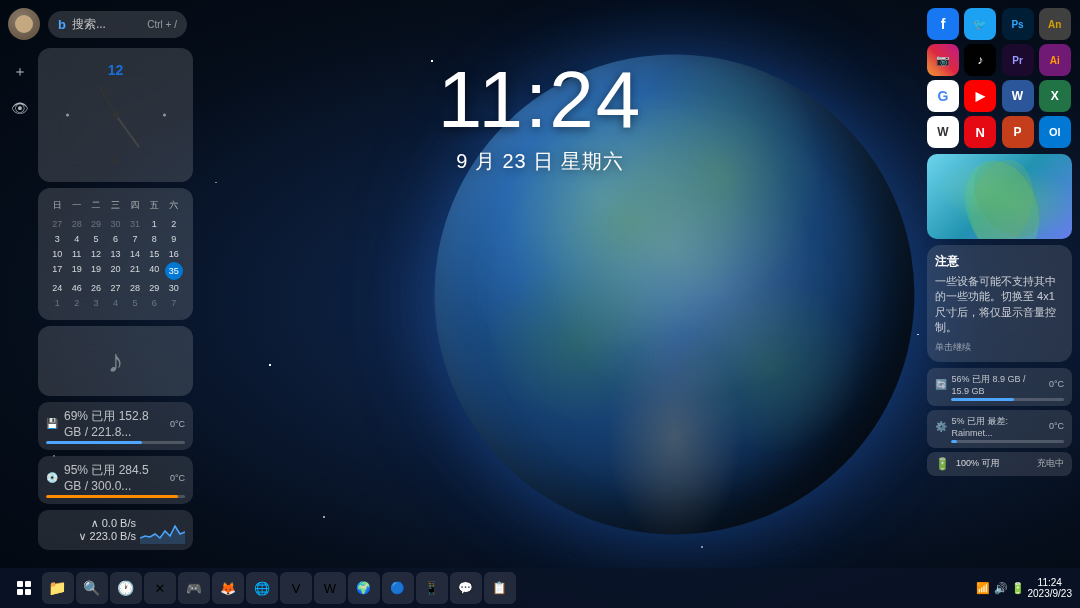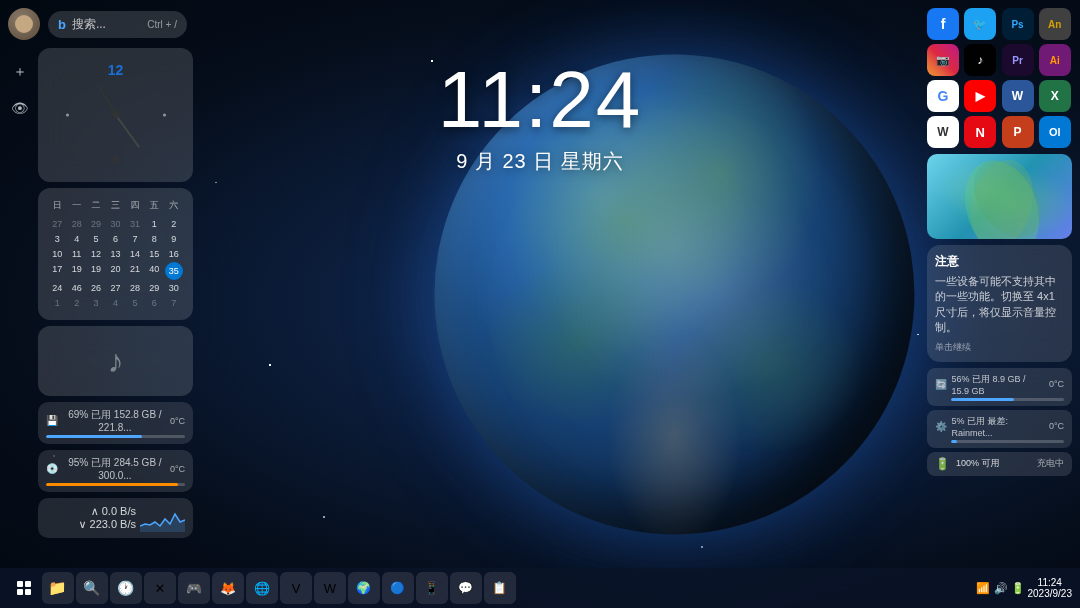--- a/index.html
+++ b/index.html
@@ -338,24 +338,23 @@
       display: flex;
       align-items: center;
       gap: 4px;
       margin-bottom: 2px;
     }
     .stat-icon {
       font-size: 10px;
       width: 14px;
     }
     .stat-label {
-      font-size: 10px;
+      font-size: 12px;
       color: rgba(255,255,255,0.7);
       flex: 1;
-      text-align: center;
     }
     .stat-temp {
       font-size: 9px;
       color: rgba(255,255,255,0.6);
     }
     .stat-bar-container {
       flex: 1;
       height: 3px;
       background: rgba(255,255,255,0.2);
       border-radius: 2px;

